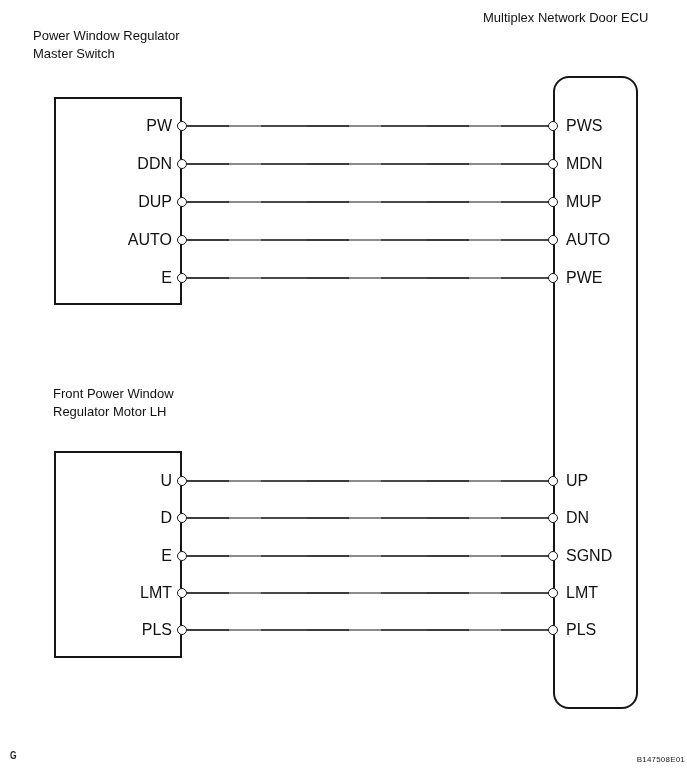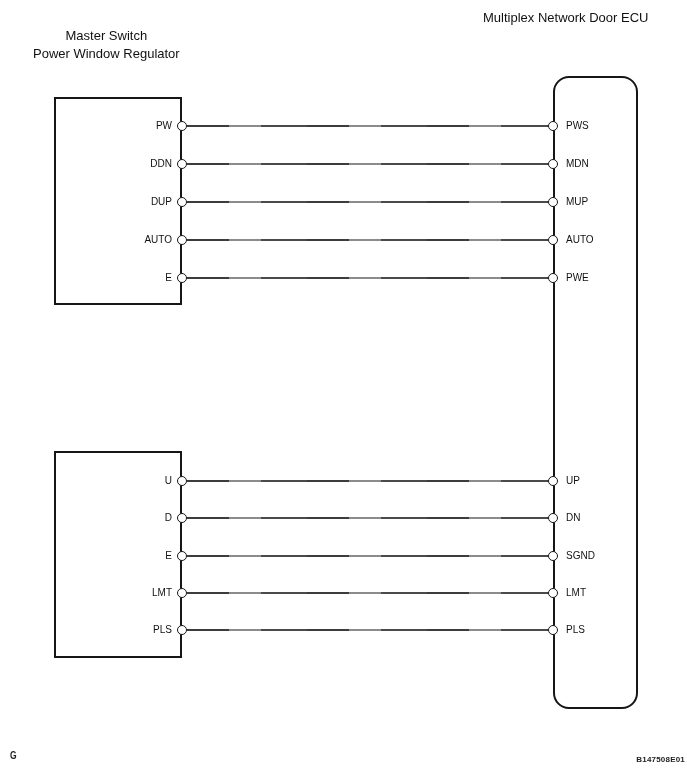--- a/index.html
+++ b/index.html
@@ -15,42 +15,41 @@
     height: 774px;
     background: #ffffff;
     overflow: hidden;
   }
   .title {
     position: absolute;
     font-size: 13px;
     line-height: 18px;
     color: #111;
     white-space: nowrap;
-    text-align: center;
   }
   .comp-box {
     position: absolute;
     box-sizing: border-box;
     border: 2px solid #161616;
     background: #ffffff;
   }
   .box-master { left: 54px; top: 97px; width: 128px; height: 208px; }
   .box-motor  { left: 54px; top: 451px; width: 128px; height: 207px; }
   .box-ecu    { left: 553px; top: 76px; width: 85px; height: 633px; border-radius: 16px; }
   .wire-row {
     position: absolute;
     left: 0;
     width: 687px;
     height: 0;
   }
   .pin-label {
     position: absolute;
     top: -8px;
     line-height: 16px;
-    font-size: 10px;
+    font-size: 16px;
     color: #111;
     white-space: nowrap;
   }
   .pin-label.left {
     left: 54px;
     width: 118px;
     text-align: right;
   }
   .pin-label.right {
     left: 566px;
@@ -87,40 +86,42 @@
     font-weight: 700;
     color: #222;
     transform: scaleX(0.85);
     transform-origin: left;
   }
   .figure-code {
     position: absolute;
     right: 2px;
     top: 755px;
     font-size: 8px;
-    font-weight: 700;
+    font-weight: 400;
     letter-spacing: 0.2px;
     color: #222;
   }
 </style>
 </head>
 <body>
 
 <div class="canvas">
 
   <div class="title" style="left:33px; top:27px;">
+    <div>Power Window Regulator</div>
     <div>Master Switch</div>
-    <div>Power Window Regulator</div>
   </div>
 
   <div class="title" style="left:483px; top:9px;">
     <div>Multiplex Network Door ECU</div>
   </div>
 
   <div class="title" style="left:53px; top:385px;">
+    <div>Front Power Window</div>
+    <div>Regulator Motor LH</div>
   </div>
 
   <div class="comp-box box-master"></div>
   <div class="comp-box box-motor"></div>
   <div class="comp-box box-ecu"></div>
 
   <div class="wire-row" style="top:126px;">
     <span class="pin-label left">PW</span>
     <span class="wire"></span>
     <span class="node left-node"></span>

